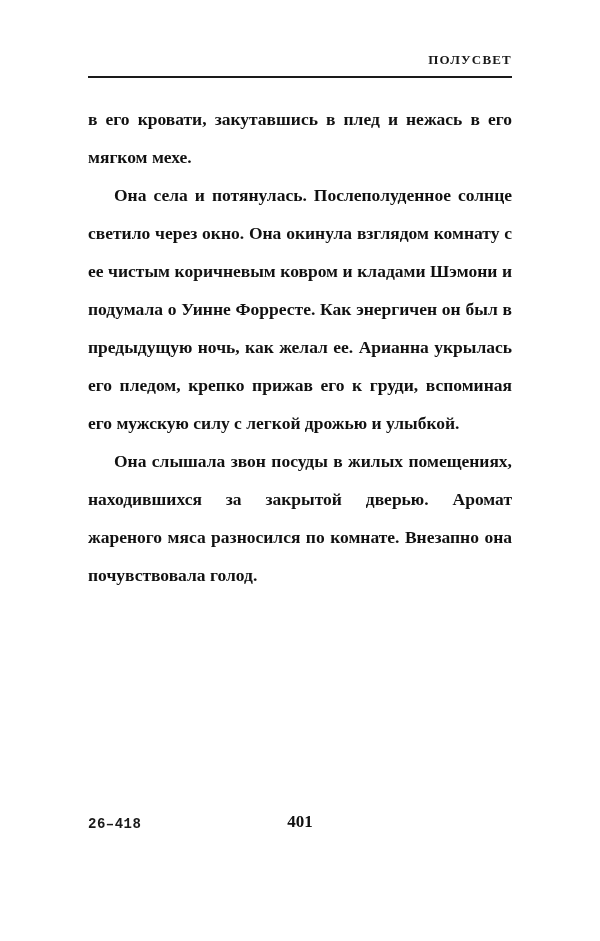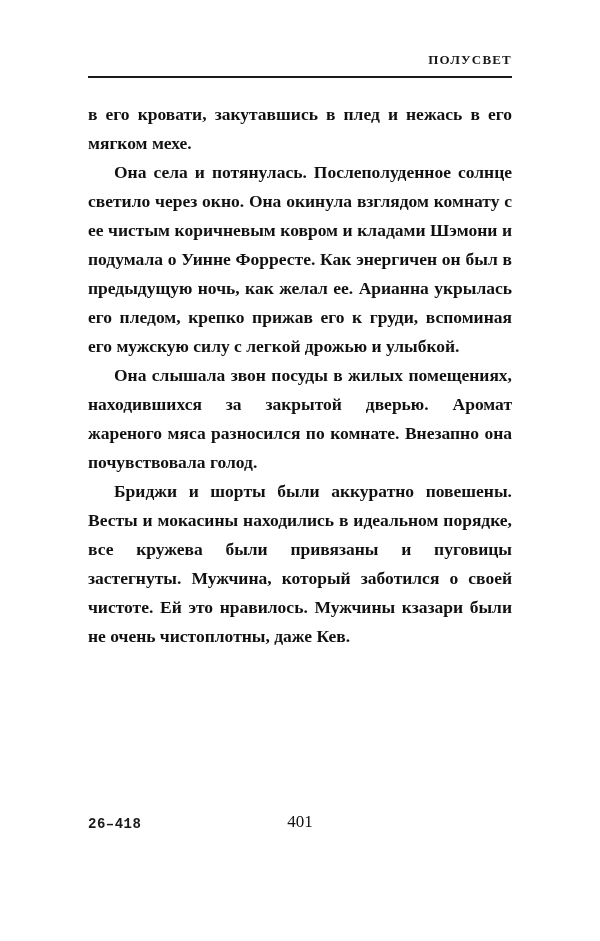--- a/index.html
+++ b/index.html
@@ -40,21 +40,21 @@
     height: 2px;
     background: #1a1a1a;
     width: 100%;
     margin: 0 0 22px 0;
   }
   .body-text p {
     margin: 0;
     font-family: "Liberation Serif", serif;
     font-weight: bold;
     font-size: 17.5px;
-    line-height: 29px;
+    line-height: 38px;
     text-align: justify;
     text-justify: inter-word;
     color: #111111;
     hyphens: manual;
   }
   .body-text p.indent {
     text-indent: 26px;
   }
   .body-text p + p {
     margin-top: 0px;
@@ -77,40 +77,39 @@
     letter-spacing: 0.5px;
   }
   .folio {
     position: absolute;
     left: 0;
     top: 0;
     width: 424px;
     text-align: center;
     font-family: "Liberation Serif", serif;
     font-size: 17px;
-    font-weight: normal;
+    font-weight: bold;
     color: #111111;
   }
 </style>
 </head>
 <body>
 
 <div class="page">
 
   <div class="page-inner">
 
     <div class="running-head">ПОЛУСВЕТ</div>
 
     <div class="head-rule"></div>
 
     <div class="body-text">
       <p>в его кровати, закутавшись в плед и нежась в его мягком мехе.</p>
       <p class="indent">Она села и потянулась. Послеполуденное солнце светило через окно. Она окинула взглядом комнату с ее чистым коричневым ковром и кладами Шэмони и подумала о Уинне Форресте. Как энергичен он был в предыдущую ночь, как желал ее. Арианна укрылась его пледом, крепко прижав его к груди, вспоминая его мужскую силу с легкой дрожью и улыбкой.</p>
       <p class="indent">Она слышала звон посуды в жилых помещениях, находившихся за закрытой дверью. Аромат жареного мяса разносился по комнате. Внезапно она почувствовала голод.</p>
-      <p class="indent">Бриджи и шорты были аккуратно повешены. Весты и мокасины находились в идеальном порядке, все кружева были привязаны и пуговицы застегнуты. Мужчина, который заботился о своей чистоте. Ей это нравилось. Мужчины кзазари были не очень чистоплотны, даже Кев.</p>
     </div>
 
   </div>
 
   <div class="footer">
     <div class="signature">26–418</div>
     <div class="folio">401</div>
   </div>
 
 </div>

